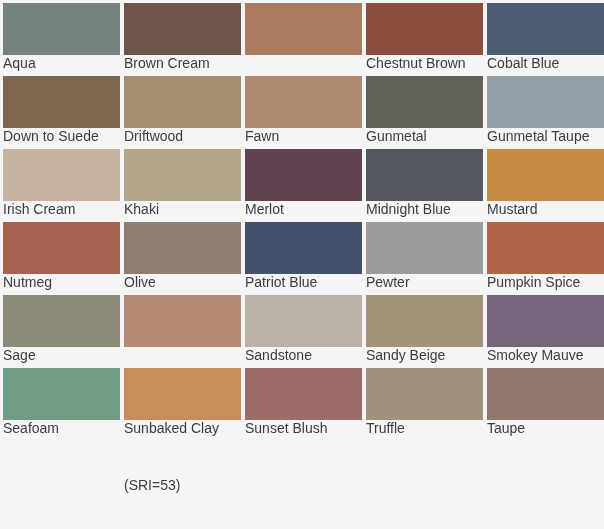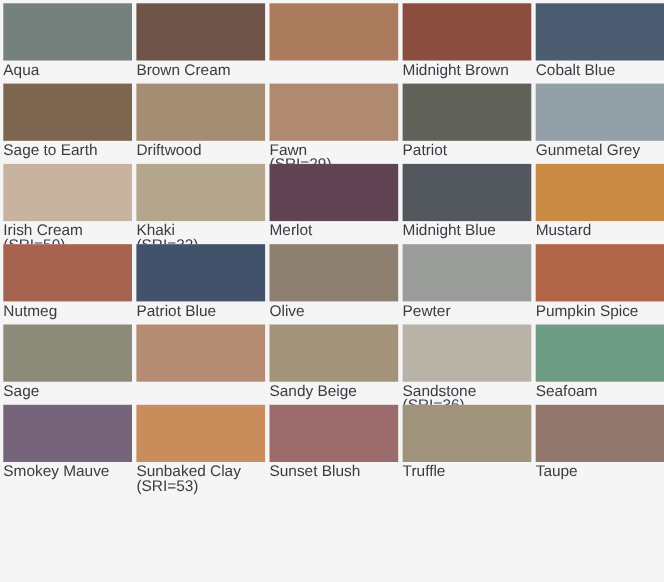--- a/index.html
+++ b/index.html
@@ -42,20 +42,21 @@
     padding-top: 2px;
     font-size: 14px;
     color: #3b3b44;
     line-height: 13px;
     text-align: center;
     white-space: nowrap;
   }
   .label .sri {
     display: block;
     line-height: 13px;
+    margin-top: 44px;
   }
 </style>
 </head>
 <body>
 
 <div id="grid">
     <div class="cell">
       <div class="swatch" style="background-color: rgb(116, 129, 124);"></div>
       <div class="label">
         <span>Aqua</span>
@@ -68,63 +69,63 @@
         <span>Brown Cream</span>
         <span class="sri"></span>
       </div>
     </div>
     <div class="cell">
       <div class="swatch" style="background-color: rgb(171, 123, 94);"></div>
     </div>
     <div class="cell">
       <div class="swatch" style="background-color: rgb(139, 77, 62);"></div>
       <div class="label">
-        <span>Midnight Brown</span>
+        <span>Chestnut Brown</span>
         <span class="sri"></span>
       </div>
     </div>
     <div class="cell">
       <div class="swatch" style="background-color: rgb(75, 92, 112);"></div>
       <div class="label">
         <span>Cobalt Blue</span>
         <span class="sri"></span>
       </div>
     </div>
     <div class="cell">
       <div class="swatch" style="background-color: rgb(124, 102, 80);"></div>
       <div class="label">
-        <span>Sage to Earth</span>
+        <span>Down to Suede</span>
         <span class="sri"></span>
       </div>
     </div>
     <div class="cell">
       <div class="swatch" style="background-color: rgb(165, 141, 116);"></div>
       <div class="label">
         <span>Driftwood</span>
         <span class="sri"></span>
       </div>
     </div>
     <div class="cell">
       <div class="swatch" style="background-color: rgb(176, 138, 112);"></div>
       <div class="label">
         <span>Fawn</span>
         <span class="sri">(SRI=29)</span>
       </div>
     </div>
     <div class="cell">
       <div class="swatch" style="background-color: rgb(96, 98, 90);"></div>
       <div class="label">
-        <span>Patriot</span>
+        <span>Gunmetal</span>
         <span class="sri"></span>
       </div>
     </div>
     <div class="cell">
       <div class="swatch" style="background-color: rgb(147, 160, 167);"></div>
       <div class="label">
-        <span>Gunmetal Grey</span>
+        <span>Gunmetal Taupe</span>
         <span class="sri"></span>
       </div>
     </div>
     <div class="cell">
       <div class="swatch" style="background-color: rgb(199, 179, 159);"></div>
       <div class="label">
         <span>Irish Cream</span>
         <span class="sri">(SRI=50)</span>
       </div>
     </div>
@@ -157,34 +158,34 @@
       </div>
     </div>
     <div class="cell">
       <div class="swatch" style="background-color: rgb(166, 99, 80);"></div>
       <div class="label">
         <span>Nutmeg</span>
         <span class="sri"></span>
       </div>
     </div>
     <div class="cell">
+      <div class="swatch" style="background-color: rgb(141, 128, 112);"></div>
+      <div class="label">
+        <span>Olive</span>
+        <span class="sri"></span>
+      </div>
+    </div>
+    <div class="cell">
       <div class="swatch" style="background-color: rgb(65, 82, 106);"></div>
       <div class="label">
         <span>Patriot Blue</span>
         <span class="sri"></span>
       </div>
     </div>
     <div class="cell">
-      <div class="swatch" style="background-color: rgb(141, 128, 112);"></div>
-      <div class="label">
-        <span>Olive</span>
-        <span class="sri"></span>
-      </div>
-    </div>
-    <div class="cell">
       <div class="swatch" style="background-color: rgb(155, 157, 155);"></div>
       <div class="label">
         <span>Pewter</span>
         <span class="sri"></span>
       </div>
     </div>
     <div class="cell">
       <div class="swatch" style="background-color: rgb(176, 101, 73);"></div>
       <div class="label">
         <span>Pumpkin Spice</span>
@@ -193,46 +194,46 @@
     </div>
     <div class="cell">
       <div class="swatch" style="background-color: rgb(140, 138, 120);"></div>
       <div class="label">
         <span>Sage</span>
         <span class="sri"></span>
       </div>
     </div>
     <div class="cell">
       <div class="swatch" style="background-color: rgb(180, 140, 115);"></div>
-    </div>
-    <div class="cell">
-      <div class="swatch" style="background-color: rgb(164, 147, 123);"></div>
-      <div class="label">
-        <span>Sandy Beige</span>
-        <span class="sri"></span>
-      </div>
     </div>
     <div class="cell">
       <div class="swatch" style="background-color: rgb(185, 178, 167);"></div>
       <div class="label">
         <span>Sandstone</span>
         <span class="sri">(SRI=36)</span>
       </div>
     </div>
     <div class="cell">
+      <div class="swatch" style="background-color: rgb(164, 147, 123);"></div>
+      <div class="label">
+        <span>Sandy Beige</span>
+        <span class="sri"></span>
+      </div>
+    </div>
+    <div class="cell">
+      <div class="swatch" style="background-color: rgb(117, 100, 122);"></div>
+      <div class="label">
+        <span>Smokey Mauve</span>
+        <span class="sri"></span>
+      </div>
+    </div>
+    <div class="cell">
       <div class="swatch" style="background-color: rgb(111, 156, 133);"></div>
       <div class="label">
         <span>Seafoam</span>
-        <span class="sri"></span>
-      </div>
-    </div>
-    <div class="cell">
-      <div class="swatch" style="background-color: rgb(117, 100, 122);"></div>
-      <div class="label">
-        <span>Smokey Mauve</span>
         <span class="sri"></span>
       </div>
     </div>
     <div class="cell">
       <div class="swatch" style="background-color: rgb(201, 140, 91);"></div>
       <div class="label">
         <span>Sunbaked Clay</span>
         <span class="sri">(SRI=53)</span>
       </div>
     </div>

